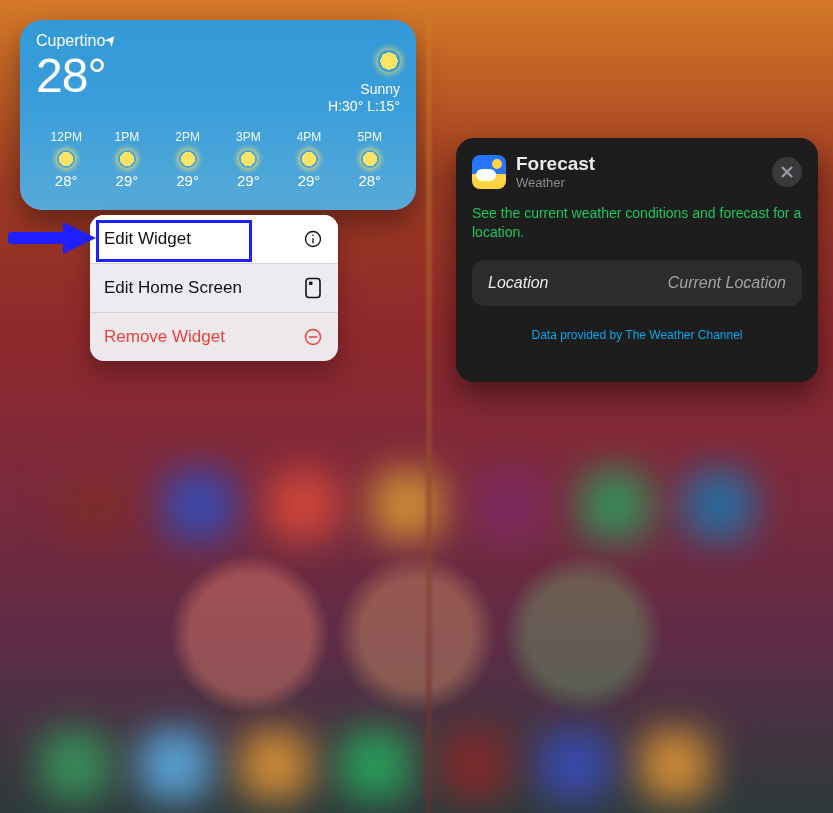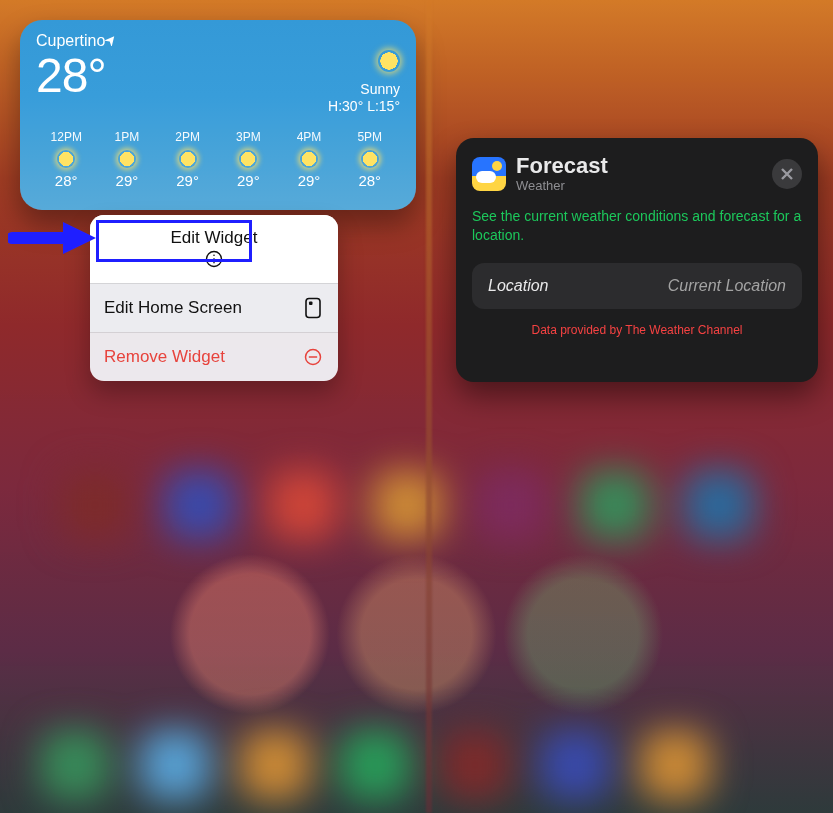--- a/index.html
+++ b/index.html
@@ -67,21 +67,21 @@
     box-shadow: 0 12px 24px rgba(0,0,0,.28);
   }
   .ctx-item {
     display:flex; align-items:center; justify-content:space-between;
     padding: 13px 14px;
     font-size: 17px;
     color:#111;
     border-top:1px solid rgba(0,0,0,.10);
     cursor:pointer;
   }
-  .ctx-item:first-child { border-top:none; background:#fff;flex-direction:column; }
+  .ctx-item:first-child { border-top:none; background:#fff; }
   .ctx-item:nth-child(2){ background:#ececf0; }
   .ctx-item.destructive { color:#e1453f;justify-content:space-between; }
   .ctx-icon { width:22px; height:22px; display:flex; align-items:center; justify-content:center; }
   .highlight-box{
     position:absolute;
     left:96px; top:220px;
     width:156px; height:42px;
     border:3px solid #2020ff;
     pointer-events:none;
   }
@@ -97,37 +97,37 @@
     border-radius:18px;
     background:#1d1d1e;
     color:#e9e9ea;
     padding:16px 16px 12px 16px;
     box-shadow: 0 14px 30px rgba(0,0,0,.45);
   }
   .f-head { display:flex; align-items:center; gap:10px; }
   .f-icon { width:34px; height:34px; border-radius:8px; background:linear-gradient(180deg,#2a74ff 0%,#2a74ff 55%,#ffd54a 55%,#ffd54a 100%); position:relative; overflow:hidden;}
   .f-icon::before{content:"";position:absolute;left:4px;top:14px;width:20px;height:12px;border-radius:10px;background:#fff;}
   .f-icon::after{content:"";position:absolute;right:4px;top:4px;width:10px;height:10px;border-radius:50%;background:#ffd54a;}
-  .f-title { font-size:22px; font-weight:600; line-height:1.1; }
+  .f-title { font-size:19px; font-weight:600; line-height:1.1; }
   .f-sub   { font-size:13px; color:#8e8e92; }
   .f-close { margin-left:auto; width:30px; height:30px; border-radius:50%; background:#3a3a3c; display:flex; align-items:center; justify-content:center; cursor:pointer;}
   .f-close svg { stroke:#9a9aa0; }
   .f-desc { font-size:14px; color:#22c55e; margin-top:14px; line-height:1.35; }
   .f-btn {
     margin-top:18px;
     background:#2c2c2e;
     border-radius:12px;
     padding:14px 16px;
     display:flex; justify-content:space-between; align-items:center;
     font-size:16px;
     cursor:pointer;
     font-style:italic;
   }
   .f-btn .v { color:#a3a3a3; }
-  .attrib { text-align:center; font-size:12px; color:#ef4444; margin-top:14px; }
+  .attrib { text-align:center; font-size:12px; color:#0ea5e9; margin-top:22px; }
 
   
   .blurry { position:absolute; filter: blur(18px); }
   .blob { width:70px; height:70px; border-radius:20px; }
 
 </style>
 </head>
 <body>
 
 <div class="canvas">

